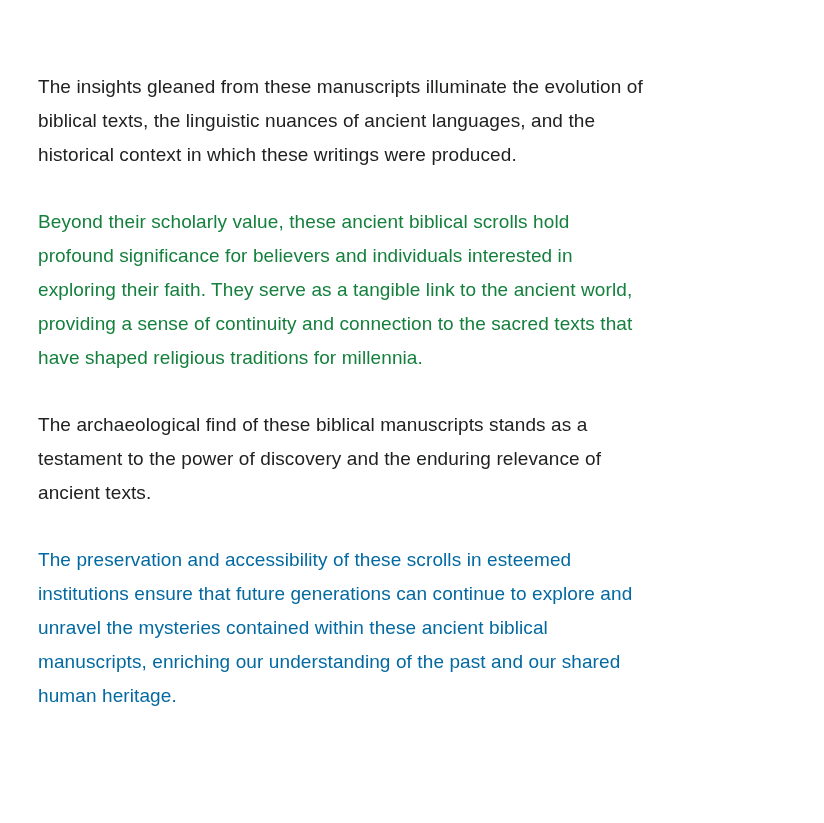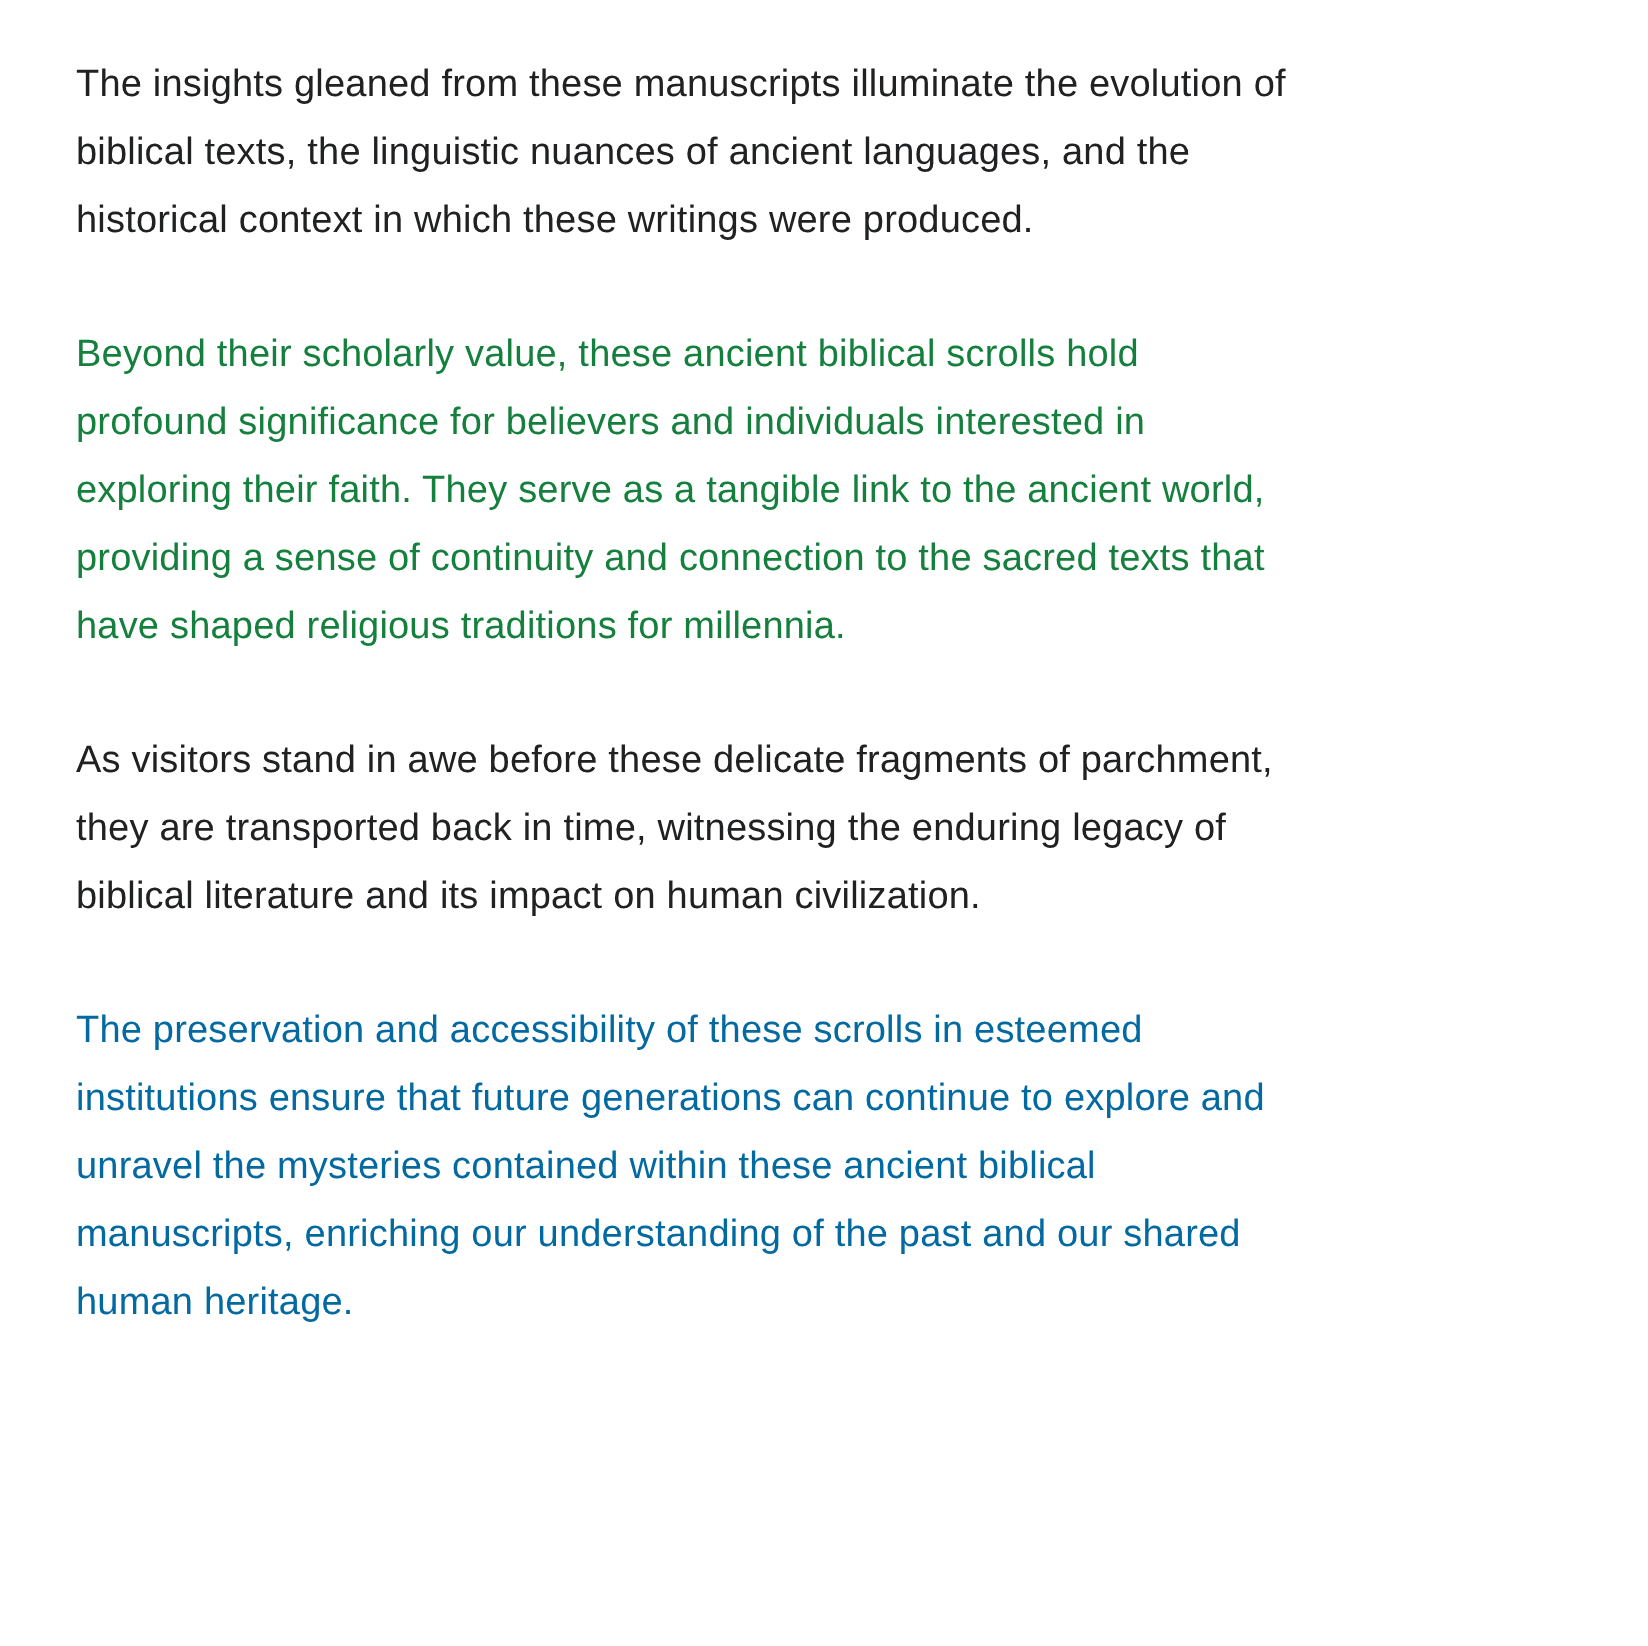--- a/index.html
+++ b/index.html
@@ -10,20 +10,21 @@
     width: 824px;
     height: 823px;
     background: #ffffff;
     overflow: hidden;
     font-family: "Liberation Sans", "DejaVu Sans", sans-serif;
   }
   .article-body {
     padding: 26px 38px 0 38px;
     box-sizing: border-box;
     width: 824px;
+    margin-top: 44px;
   }
   .para {
     margin: 0 0 33px 0;
     max-width: 700px;
     font-size: 19px;
     line-height: 34px;
     letter-spacing: 0.1px;
     color: #202122;
     white-space: pre-line; 
   }
@@ -33,21 +34,21 @@
 
 <div class="article-body">
   <p class="para" style="color: rgb(32, 33, 34);">The insights gleaned from these manuscripts illuminate the evolution of
 biblical texts, the linguistic nuances of ancient languages, and the
 historical context in which these writings were produced.</p>
   <p class="para" style="color: #15803d;">Beyond their scholarly value, these ancient biblical scrolls hold
 profound significance for believers and individuals interested in
 exploring their faith. They serve as a tangible link to the ancient world,
 providing a sense of continuity and connection to the sacred texts that
 have shaped religious traditions for millennia.</p>
-  <p class="para" style="color: rgb(32, 33, 34);">As visitors stand in awe before these delicate fragments of parchment,
-they are transported back in time, witnessing the enduring legacy of
-biblical literature and its impact on human civilization.</p>
+  <p class="para" style="color: rgb(32, 33, 34);">The archaeological find of these biblical manuscripts stands as a
+testament to the power of discovery and the enduring relevance of
+ancient texts.</p>
   <p class="para" style="color: #0369a1;">The preservation and accessibility of these scrolls in esteemed
 institutions ensure that future generations can continue to explore and
 unravel the mysteries contained within these ancient biblical
 manuscripts, enriching our understanding of the past and our shared
 human heritage.</p>
 </div>
 
 </body></html>

